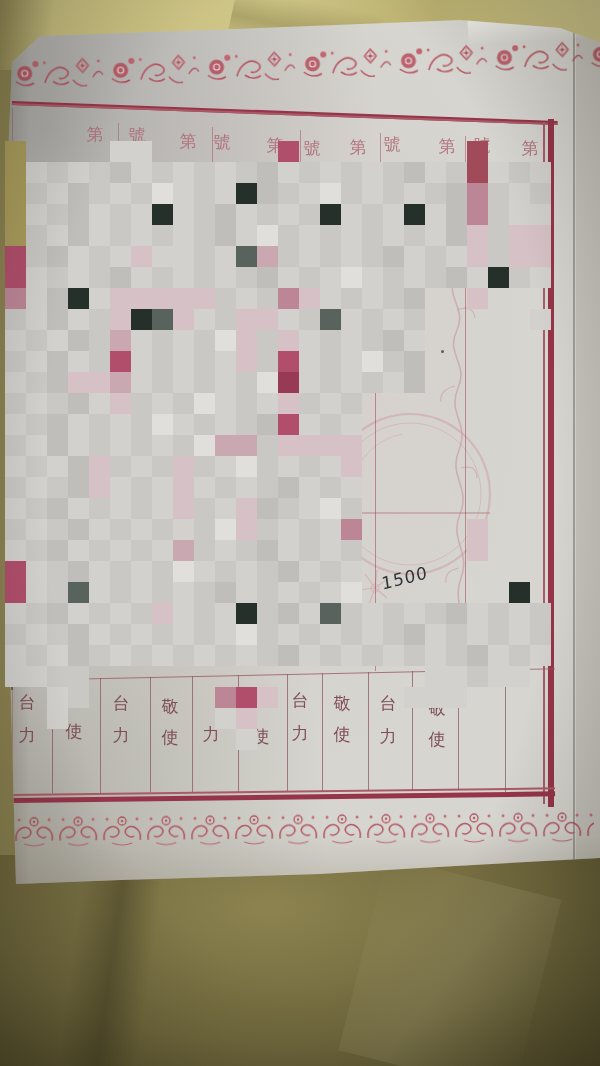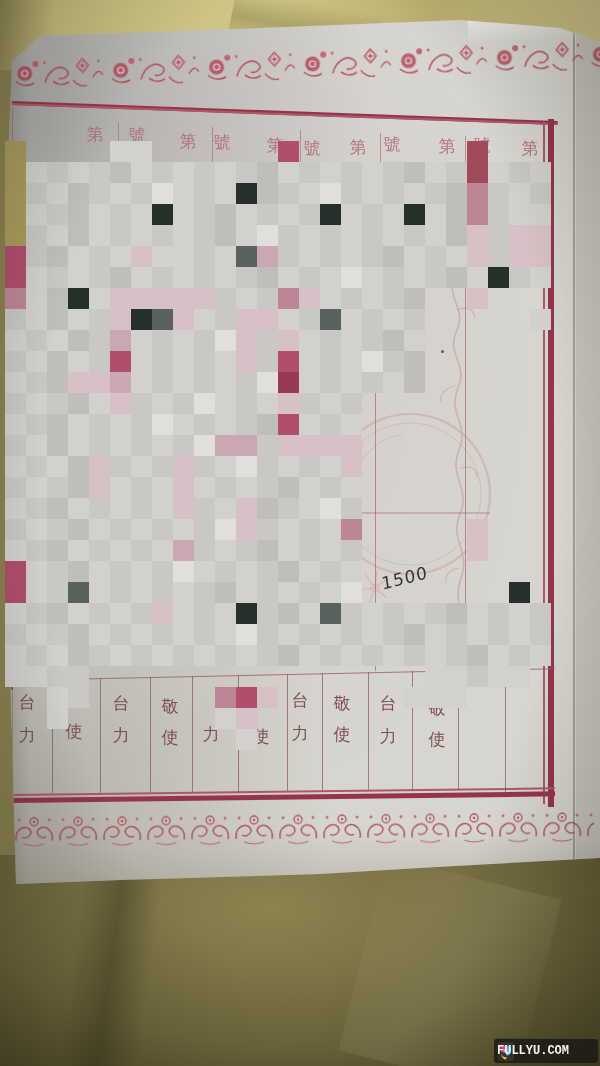--- a/index.html
+++ b/index.html
@@ -959,23 +959,13 @@
       <div style="background: transparent;"></div>
       <div style="background: transparent;"></div>
       <div style="background: transparent;"></div>
       <div style="background: transparent;"></div>
       <div style="background: transparent;"></div>
       <div style="background: transparent;"></div>
     </div>
 
   <div class="vignette"></div>
 
-  <div class="wm-bar">
-    <svg class="wm-logo" width="16" height="19" viewBox="0 0 16 19">
-      <rect x="0" y="0" width="16" height="19" rx="2.5" fill="#35322c"></rect>
-      <path d="M2.5,4 Q7.5,1.5 7.5,6 L7.5,11 Q2.5,11 2.5,6.5 Z" fill="#e8457d"></path>
-      <path d="M8,3.5 Q14,3 13,9 Q12,15 8,13 Z" fill="#2fb4e9"></path>
-      <path d="M3.5,11.5 Q5,16.5 9,15 L7.5,17.5 Q3.5,16.5 3.5,11.5 Z" fill="#f5cf2e"></path>
-      <circle cx="7.8" cy="8.6" r="1.5" fill="#f6f4ef"></circle>
-    </svg>
-    <span class="wm-text">FULLYU.COM</span>
-  </div>
 </div>
 
 </body></html>

